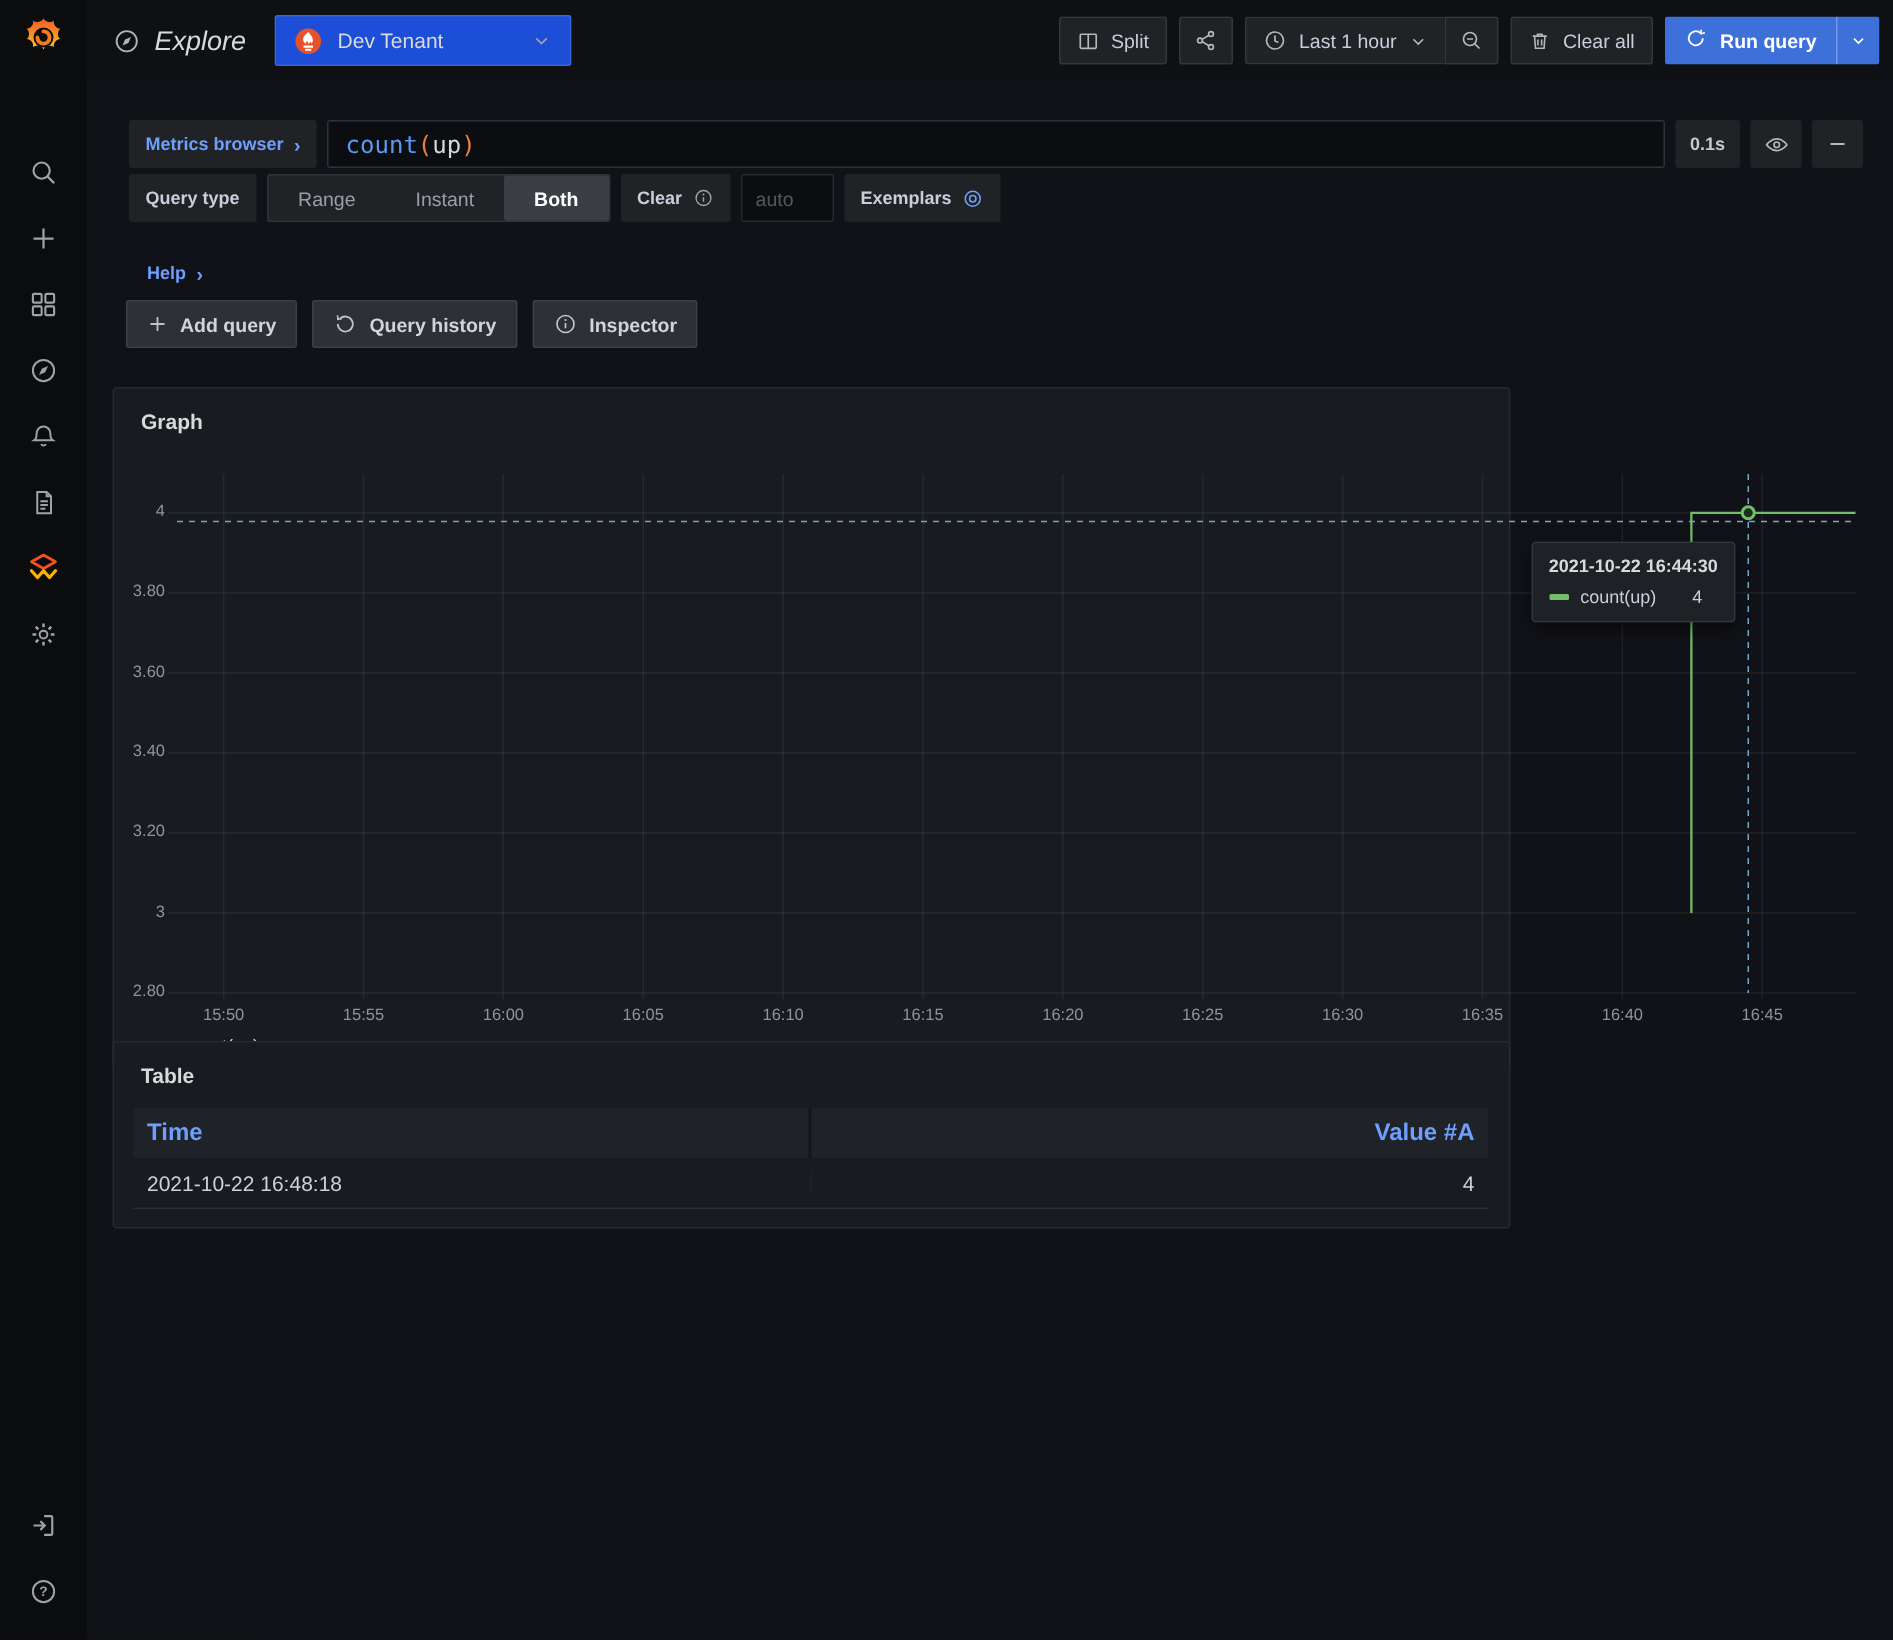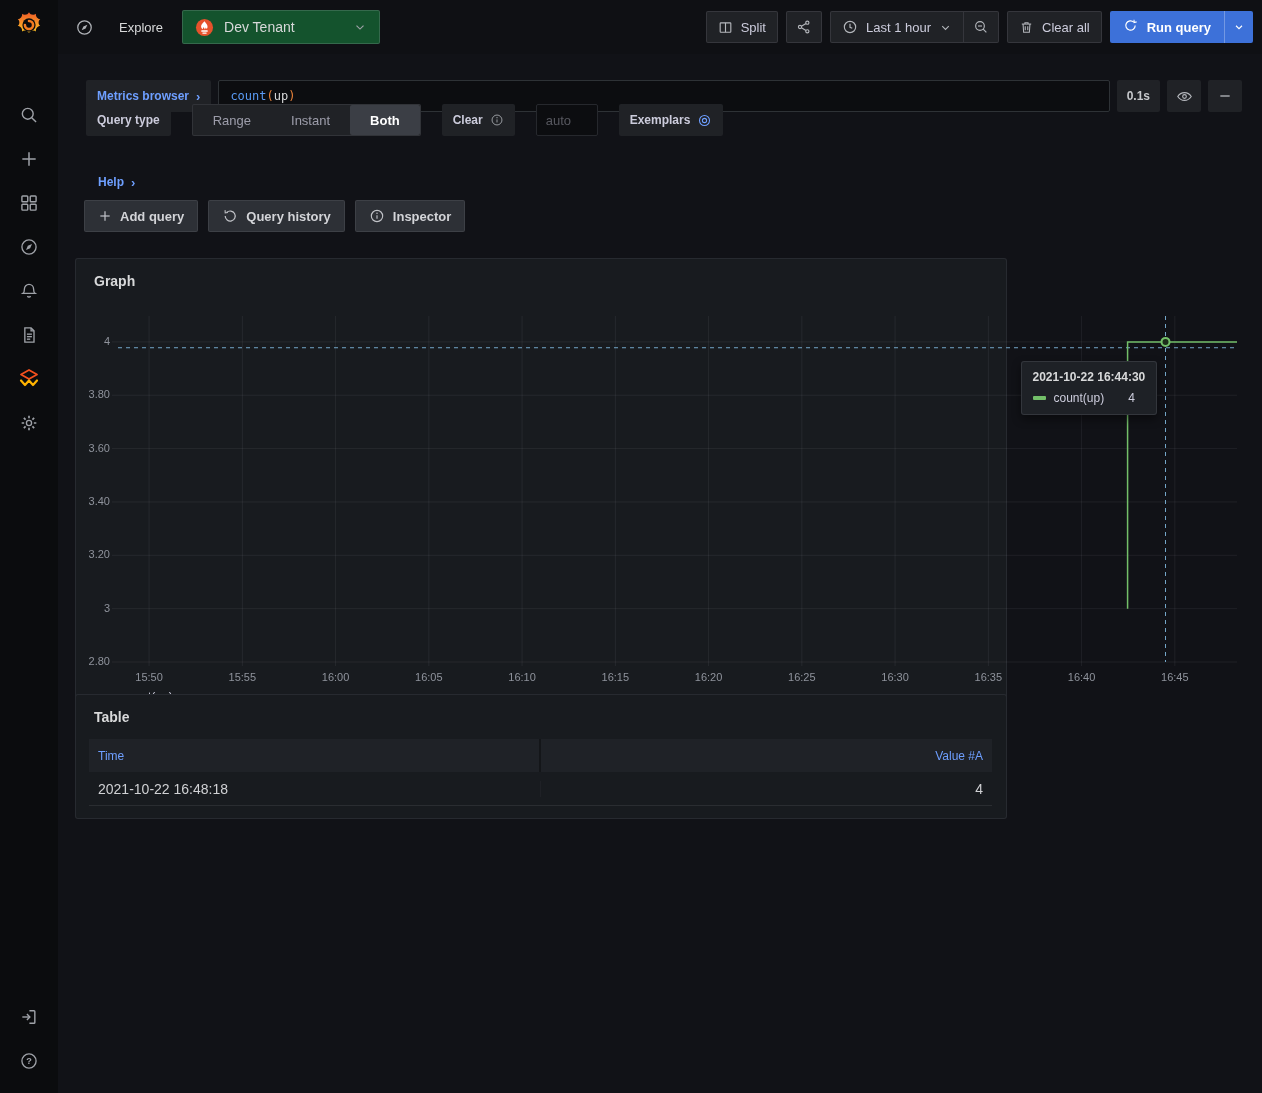--- a/index.html
+++ b/index.html
@@ -12,24 +12,24 @@
              display:flex; flex-direction:column; align-items:center; z-index:10; }
   .logo-box { width:44px; height:44px; margin-top:3px; display:flex; align-items:center; justify-content:center; cursor:pointer; }
   .side-menu { margin-top:46px; display:flex; flex-direction:column; align-items:center; }
   .side-item { width:44px; height:44px; display:flex; align-items:center; justify-content:center;
                color:#9fa2a8; cursor:pointer; border-radius:3px; }
   .side-bottom { margin-top:auto; padding-bottom:10px; display:flex; flex-direction:column; align-items:center; }
 
   
   .topbar { position:absolute; left:58px; top:0; width:1204px; height:54px; background:#0f1014;
             display:flex; align-items:center; padding:0 9px 0 17px; }
-  .explore-title { display:flex; align-items:center; gap:25px; color:#d8d9da; font-size:13px; font-weight:500; }
+  .explore-title { display:flex; align-items:center; gap:9px; color:#d8d9da; font-size:18px; font-weight:500;font-style:italic; }
   .explore-title .ic { color:#b0b3b8; display:flex; }
   .tenant-select { margin-left:19px; width:198px; height:34px; border:1px solid rgba(204,204,220,0.18);
-                   background:#14532d; border-radius:2px; display:flex; align-items:center; gap:10px;
+                   background:#1d4ed8; border-radius:2px; display:flex; align-items:center; gap:10px;
                    padding:0 12px; cursor:pointer; }
   .tenant-select .lbl { font-size:14px; font-weight:500; color:#d8d9da; }
   .tenant-select .chev { margin-left:auto; color:#9fa2a8; display:flex; }
   .tb-right { margin-left:auto; display:flex; align-items:flex-start; gap:8px; }
   .tb-btn { height:32px; background:#202226; border:1px solid rgba(204,204,220,0.12); border-radius:2px;
             display:flex; align-items:center; gap:8px; padding:0 11px; color:#ccccdc; font-size:13px;
             font-weight:500; cursor:pointer; white-space:nowrap; }
   .tb-btn .ic { display:flex; color:#b4b7bc; }
   .icon-only { padding:0 9px; }
   .btn-group { display:flex; }
@@ -44,28 +44,28 @@
   
   .main { position:absolute; left:58px; top:54px; width:1204px; height:1039px; }
 
   .row1 { position:absolute; left:28px; right:20px; top:26px; height:32px; display:flex; gap:7px; align-items:stretch; }
   .chip { background:#202226; border-radius:2px; display:flex; align-items:center; gap:7px; padding:0 11px;
           font-size:12px; font-weight:600; color:#ccccdc; white-space:nowrap; }
   .chip.link { color:#6e9fff; cursor:pointer; }
   .chip .arrow { font-size:13px; line-height:1; }
   .query-input { flex:1; background:#0c0d10; border:1px solid #2e3236; border-radius:2px;
                  display:flex; align-items:center; padding:0 11px; cursor:text;
-                 font-family:"DejaVu Sans Mono", monospace; font-size:12px; }
+                 font-family:"DejaVu Sans Mono", monospace; font-size:16px; }
   .q-fn { color:#5a9bf5; } .q-par { color:#e8823a; } .q-arg { color:#d8d9da; }
   .badge { background:#202226; border-radius:2px; display:flex; align-items:center; padding:0 10px;
            font-size:12px; font-weight:600; color:#c7c9cc; }
   .sq-btn { width:34px; background:#202226; border-radius:2px; display:flex; align-items:center;
             justify-content:center; color:#b4b7bc; cursor:pointer; }
 
-  .row2 { position:absolute; left:28px; top:50px; height:32px; display:flex; gap:21px; align-items:stretch; }
+  .row2 { position:absolute; left:28px; top:62px; height:32px; display:flex; gap:7px; align-items:stretch; }
   .seg { display:flex; background:#202226; border:1px solid rgba(204,204,220,0.10); border-radius:2px; }
   .seg-opt { padding:0 20px; display:flex; align-items:center; font-size:13px; color:rgba(204,204,220,0.72); cursor:pointer; }
   .seg-opt.sel { background:#3b3e45; color:#ffffff; font-weight:600; border-radius:2px; }
   .step-input { width:62px; background:#0c0d10; border:1px solid #26282d; border-radius:2px; color:#ccccdc;
                 font-size:13px; padding:0 9px; font-family:"Liberation Sans", sans-serif; }
   .step-input::placeholder { color:rgba(204,204,220,0.38); }
   .chip .info-ic, .chip .eye-ic { display:flex; color:#9fa2a8; }
   .chip .eye-ic.blue { color:#6e9fff; }
 
   .row-help { position:absolute; left:28px; top:100px; height:28px; display:flex; }
@@ -95,21 +95,21 @@
               box-shadow:0 4px 10px rgba(0,0,0,0.45); padding:8px 11px 9px 11px; font-size:12px;
               white-space:nowrap; z-index:5; }
   .tt-time { font-weight:700; color:#d8d9da; margin-bottom:7px; font-size:12px; }
   .tt-row { display:flex; align-items:center; gap:8px; color:#ccccdc; }
   .tt-swatch { width:13px; height:4px; border-radius:1px; }
   .tt-val { margin-left:16px; }
 
   
   .tbl { position:absolute; left:13px; right:14px; top:44px; }
   .tbl-header { display:flex; height:33px; background:#1f2227; }
-  .tbl-header .cell { width:50%; display:flex; align-items:center; padding:0 9px; font-size:12px; font-weight:400;
+  .tbl-header .cell { width:50%; display:flex; align-items:center; padding:0 9px; font-size:16px; font-weight:700;
                       color:#6e9fff; cursor:pointer; }
   .tbl-header .cell.first { border-right:2px solid #141619; }
   .tbl-header .cell.num { justify-content:flex-end; }
   .tbl-row { display:flex; height:34px; border-bottom:1px solid rgba(204,204,220,0.10);align-items:center; }
   .tbl-row .cell { width:50%; display:flex; align-items:center; padding:0 9px; font-size:14px; color:#d0d1d4; }
   .tbl-row .cell.first { border-right:1px solid rgba(204,204,220,0.04); }
   .tbl-row .cell.num { justify-content:flex-end; }
 </style>
 </head>
 <body>

